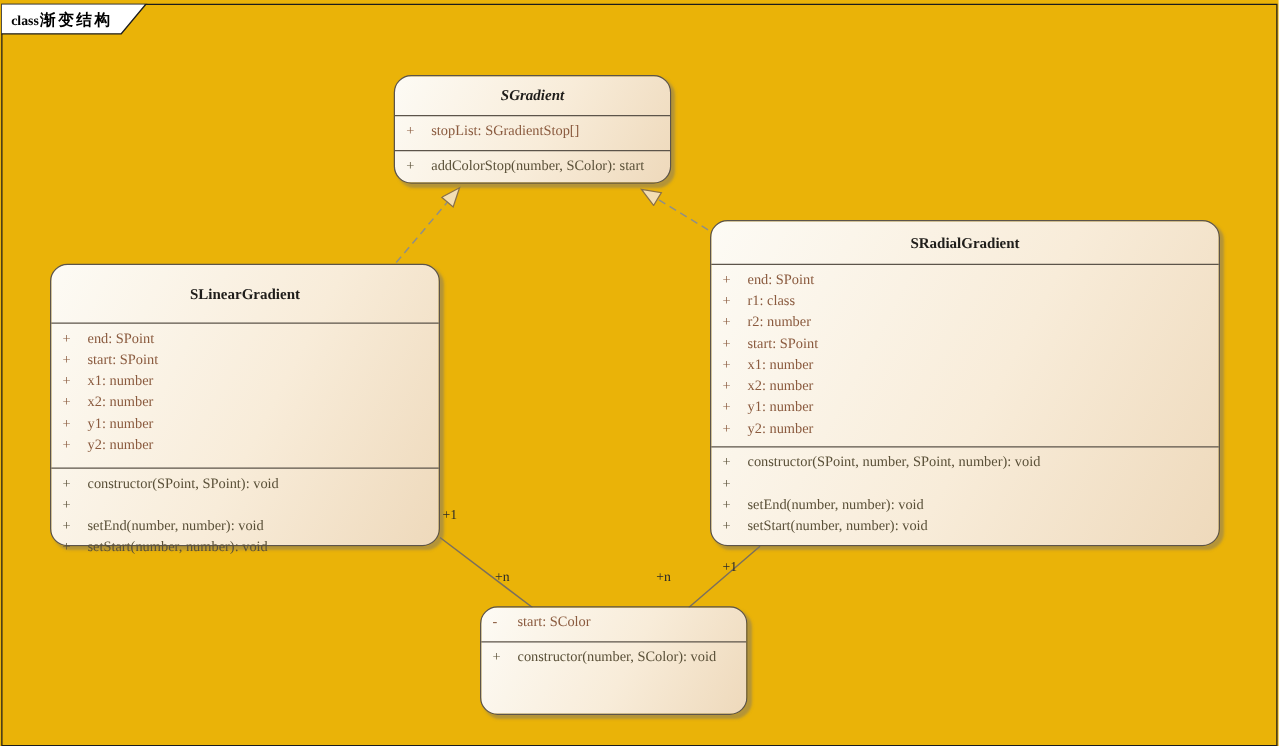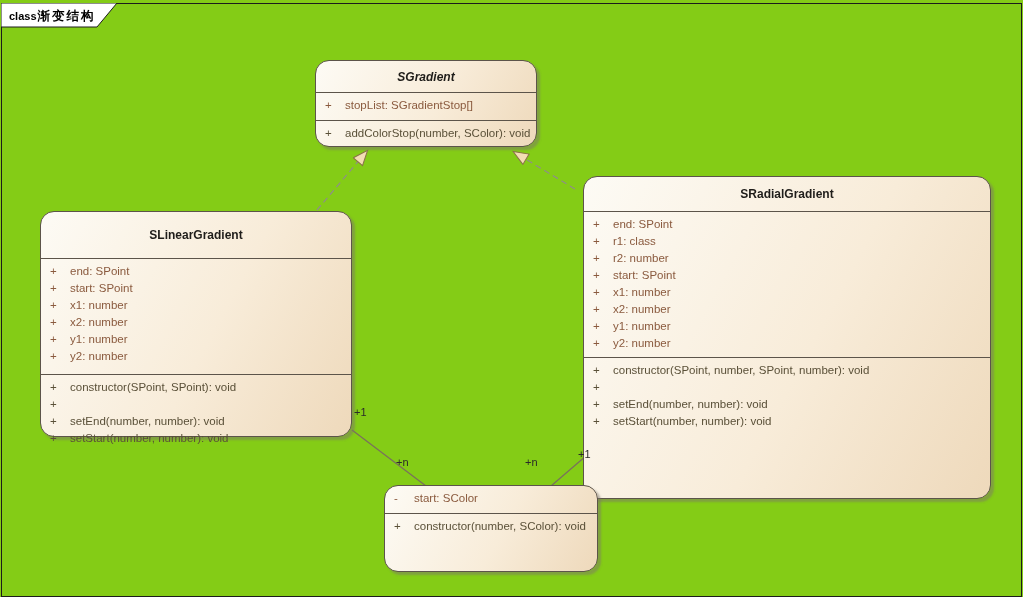--- a/index.html
+++ b/index.html
@@ -1,17 +1,17 @@
 <!DOCTYPE html>
 <html><head>
 <meta charset="utf-8">
 <style>
   html,body{margin:0;padding:0;background:#fff;}
-  .canvas{position:relative;width:1023px;height:597px;background:#84cc16;overflow:hidden;
-          font-family:Liberation Sans, sans-serif;}
+  .canvas{position:relative;width:1023px;height:597px;background:#eab308;overflow:hidden;
+          font-family:Liberation Serif, serif;}
   .frame{position:absolute;left:1px;top:3px;width:1019px;height:592px;border:1px solid #1c1c1c;}
   .tab-shape{position:absolute;left:1px;top:3px;}
   .tab-label{position:absolute;left:9px;top:8px;font-size:12px;font-weight:bold;color:#000;
              display:flex;align-items:baseline;white-space:nowrap;}
   .tab-label .kw{font-size:11px;margin-right:1px;}
   .tab-label .zh{font-size:12.5px;letter-spacing:2px;}
 
   .uml-class{position:absolute;box-sizing:border-box;border:1px solid #5c544a;border-radius:14px;
              background:linear-gradient(118deg,#fdfbf5 0%,#f8ecd9 55%,#eed9bb 100%);
              box-shadow:3px 3px 2px rgba(125,118,106,0.5);}
@@ -61,21 +61,21 @@
     <div class="title" style="height:32px">SGradient</div>
     <div class="compartment" style="height:28px">
       <div class="member attr">
         <span class="vis">+</span>
         <span>stopList: SGradientStop[]</span>
       </div>
     </div>
     <div class="compartment last" style="height:27px">
       <div class="member meth">
         <span class="vis">+</span>
-        <span>addColorStop(number, SColor): void</span>
+        <span>addColorStop(number, SColor): start</span>
       </div>
     </div>
   </div>
 
   <div class="uml-class" style="left:40px;top:211px;width:312px;height:226px">
     <div class="title" style="height:47px">SLinearGradient</div>
     <div class="compartment" style="height:116px">
       <div class="member attr">
         <span class="vis">+</span>
         <span>end: SPoint</span>
@@ -113,21 +113,21 @@
         <span class="vis">+</span>
         <span>setEnd(number, number): void</span>
       </div>
       <div class="member meth">
         <span class="vis">+</span>
         <span>setStart(number, number): void</span>
       </div>
     </div>
   </div>
 
-  <div class="uml-class" style="left:583px;top:176px;width:408px;height:323px">
+  <div class="uml-class" style="left:568px;top:176px;width:408px;height:261px">
     <div class="title" style="height:35px">SRadialGradient</div>
     <div class="compartment" style="height:146px">
       <div class="member attr">
         <span class="vis">+</span>
         <span>end: SPoint</span>
       </div>
       <div class="member attr">
         <span class="vis">+</span>
         <span>r1: class</span>
       </div>

